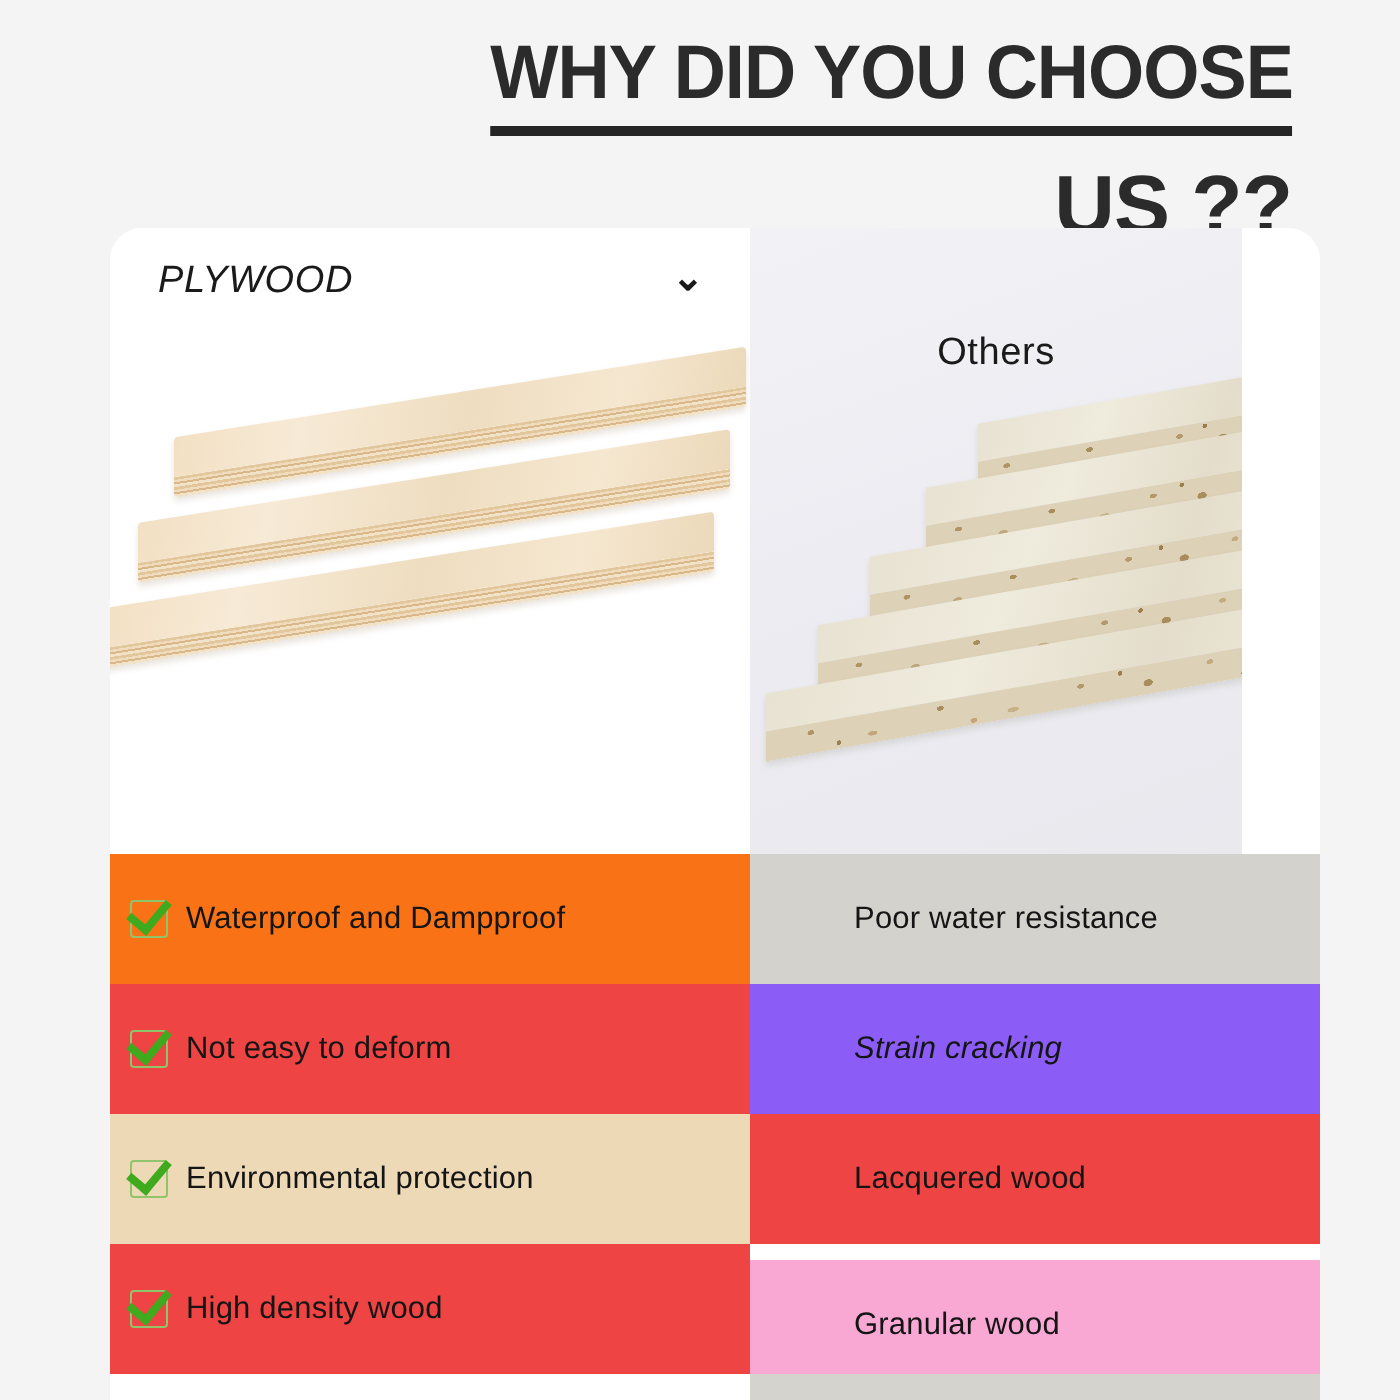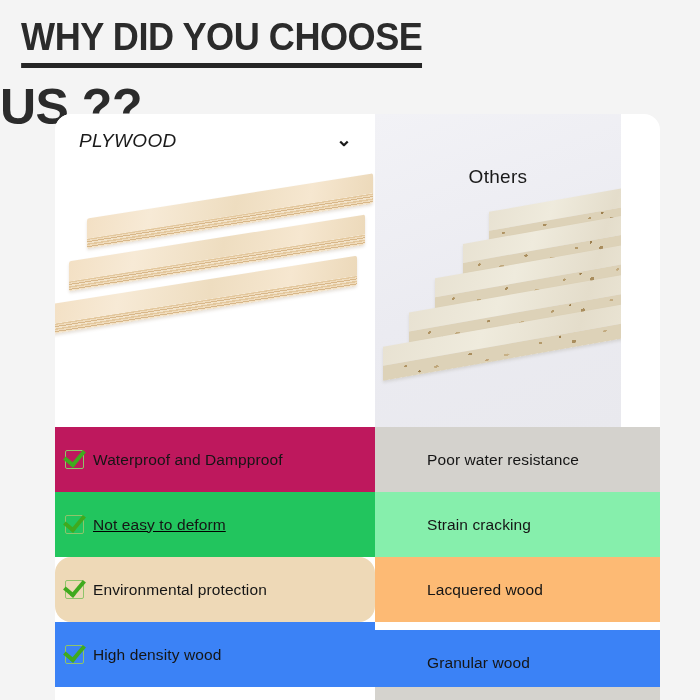--- a/index.html
+++ b/index.html
@@ -15,38 +15,39 @@
     position: relative;
   }
 
   
   .headline {
     position: absolute;
     left: 0;
     top: 18px;
     width: 700px;
     box-sizing: border-box;
-    padding-right: 40px;
+    padding-right: 54px;
+    text-align: right;
   }
   .headline-line1 {
     display: inline-block;
     font-size: 38px;
     font-weight: bold;
     letter-spacing: -0.5px;
     color: #2b2b2b;
     line-height: 1.05;
     border-bottom: 5px solid #252525;
     padding-bottom: 5px;
     white-space: nowrap;
     transform: scaleX(0.95);
     transform-origin: right center;
   }
   .headline-line2 {
     display: block;
-    font-size: 50px;
+    font-size: 42px;
     font-weight: bold;
     color: #2b2b2b;
     margin-top: 14px;
     letter-spacing: -0.5px;
     line-height: 1;
   }
 
   
   .card {
     position: absolute;
@@ -283,52 +284,52 @@
         <div class="pb pb5">
             <div class="face"></div>
             <div class="edge"></div>
           </div>
       </div>
     </div>
   </div>
 
   <div class="rows" id="rows">
       <div class="row">
-        <div class="cell cell-left" style="background: #be185d;">
+        <div class="cell cell-left" style="background: #f97316;">
           <span class="check-icon"></span>
           <span class="cell-text">Waterproof and Dampproof</span>
         </div>
         <div class="cell cell-right" style="background: rgb(212, 210, 205);">
           <span class="cell-text">Poor water resistance</span>
         </div>
       </div>
       <div class="row">
-        <div class="cell cell-left" style="background: #22c55e; text-decoration: underline;">
+        <div class="cell cell-left" style="background: #ef4444;">
           <span class="check-icon"></span>
           <span class="cell-text">Not easy to deform</span>
         </div>
-        <div class="cell cell-right" style="background: #86efac;">
+        <div class="cell cell-right" style="background: #8b5cf6; font-style: italic;">
           <span class="cell-text">Strain cracking</span>
         </div>
       </div>
       <div class="row">
-        <div class="cell cell-left" style="background: rgb(238, 217, 183); border-radius: 16px;">
+        <div class="cell cell-left" style="background: rgb(238, 217, 183);">
           <span class="check-icon"></span>
           <span class="cell-text">Environmental protection</span>
         </div>
-        <div class="cell cell-right" style="background: #fdba74;">
+        <div class="cell cell-right" style="background: #ef4444;">
           <span class="cell-text">Lacquered wood</span>
         </div>
       </div>
       <div class="row">
-        <div class="cell cell-left" style="background: #3b82f6;">
+        <div class="cell cell-left" style="background: #ef4444;">
           <span class="check-icon"></span>
           <span class="cell-text">High density wood</span>
         </div>
-        <div class="cell cell-right" style="background: #3b82f6; margin-top: 16px;">
+        <div class="cell cell-right" style="background: #f9a8d4; margin-top: 16px;">
           <span class="cell-text">Granular wood</span>
         </div>
       </div>
       <div class="row row-partial">
         <div class="cell cell-left" style="background: rgb(255, 255, 255);"></div>
         <div class="cell cell-right" style="background: rgb(213, 211, 206);"></div>
       </div>
     </div>
 </div>
 

